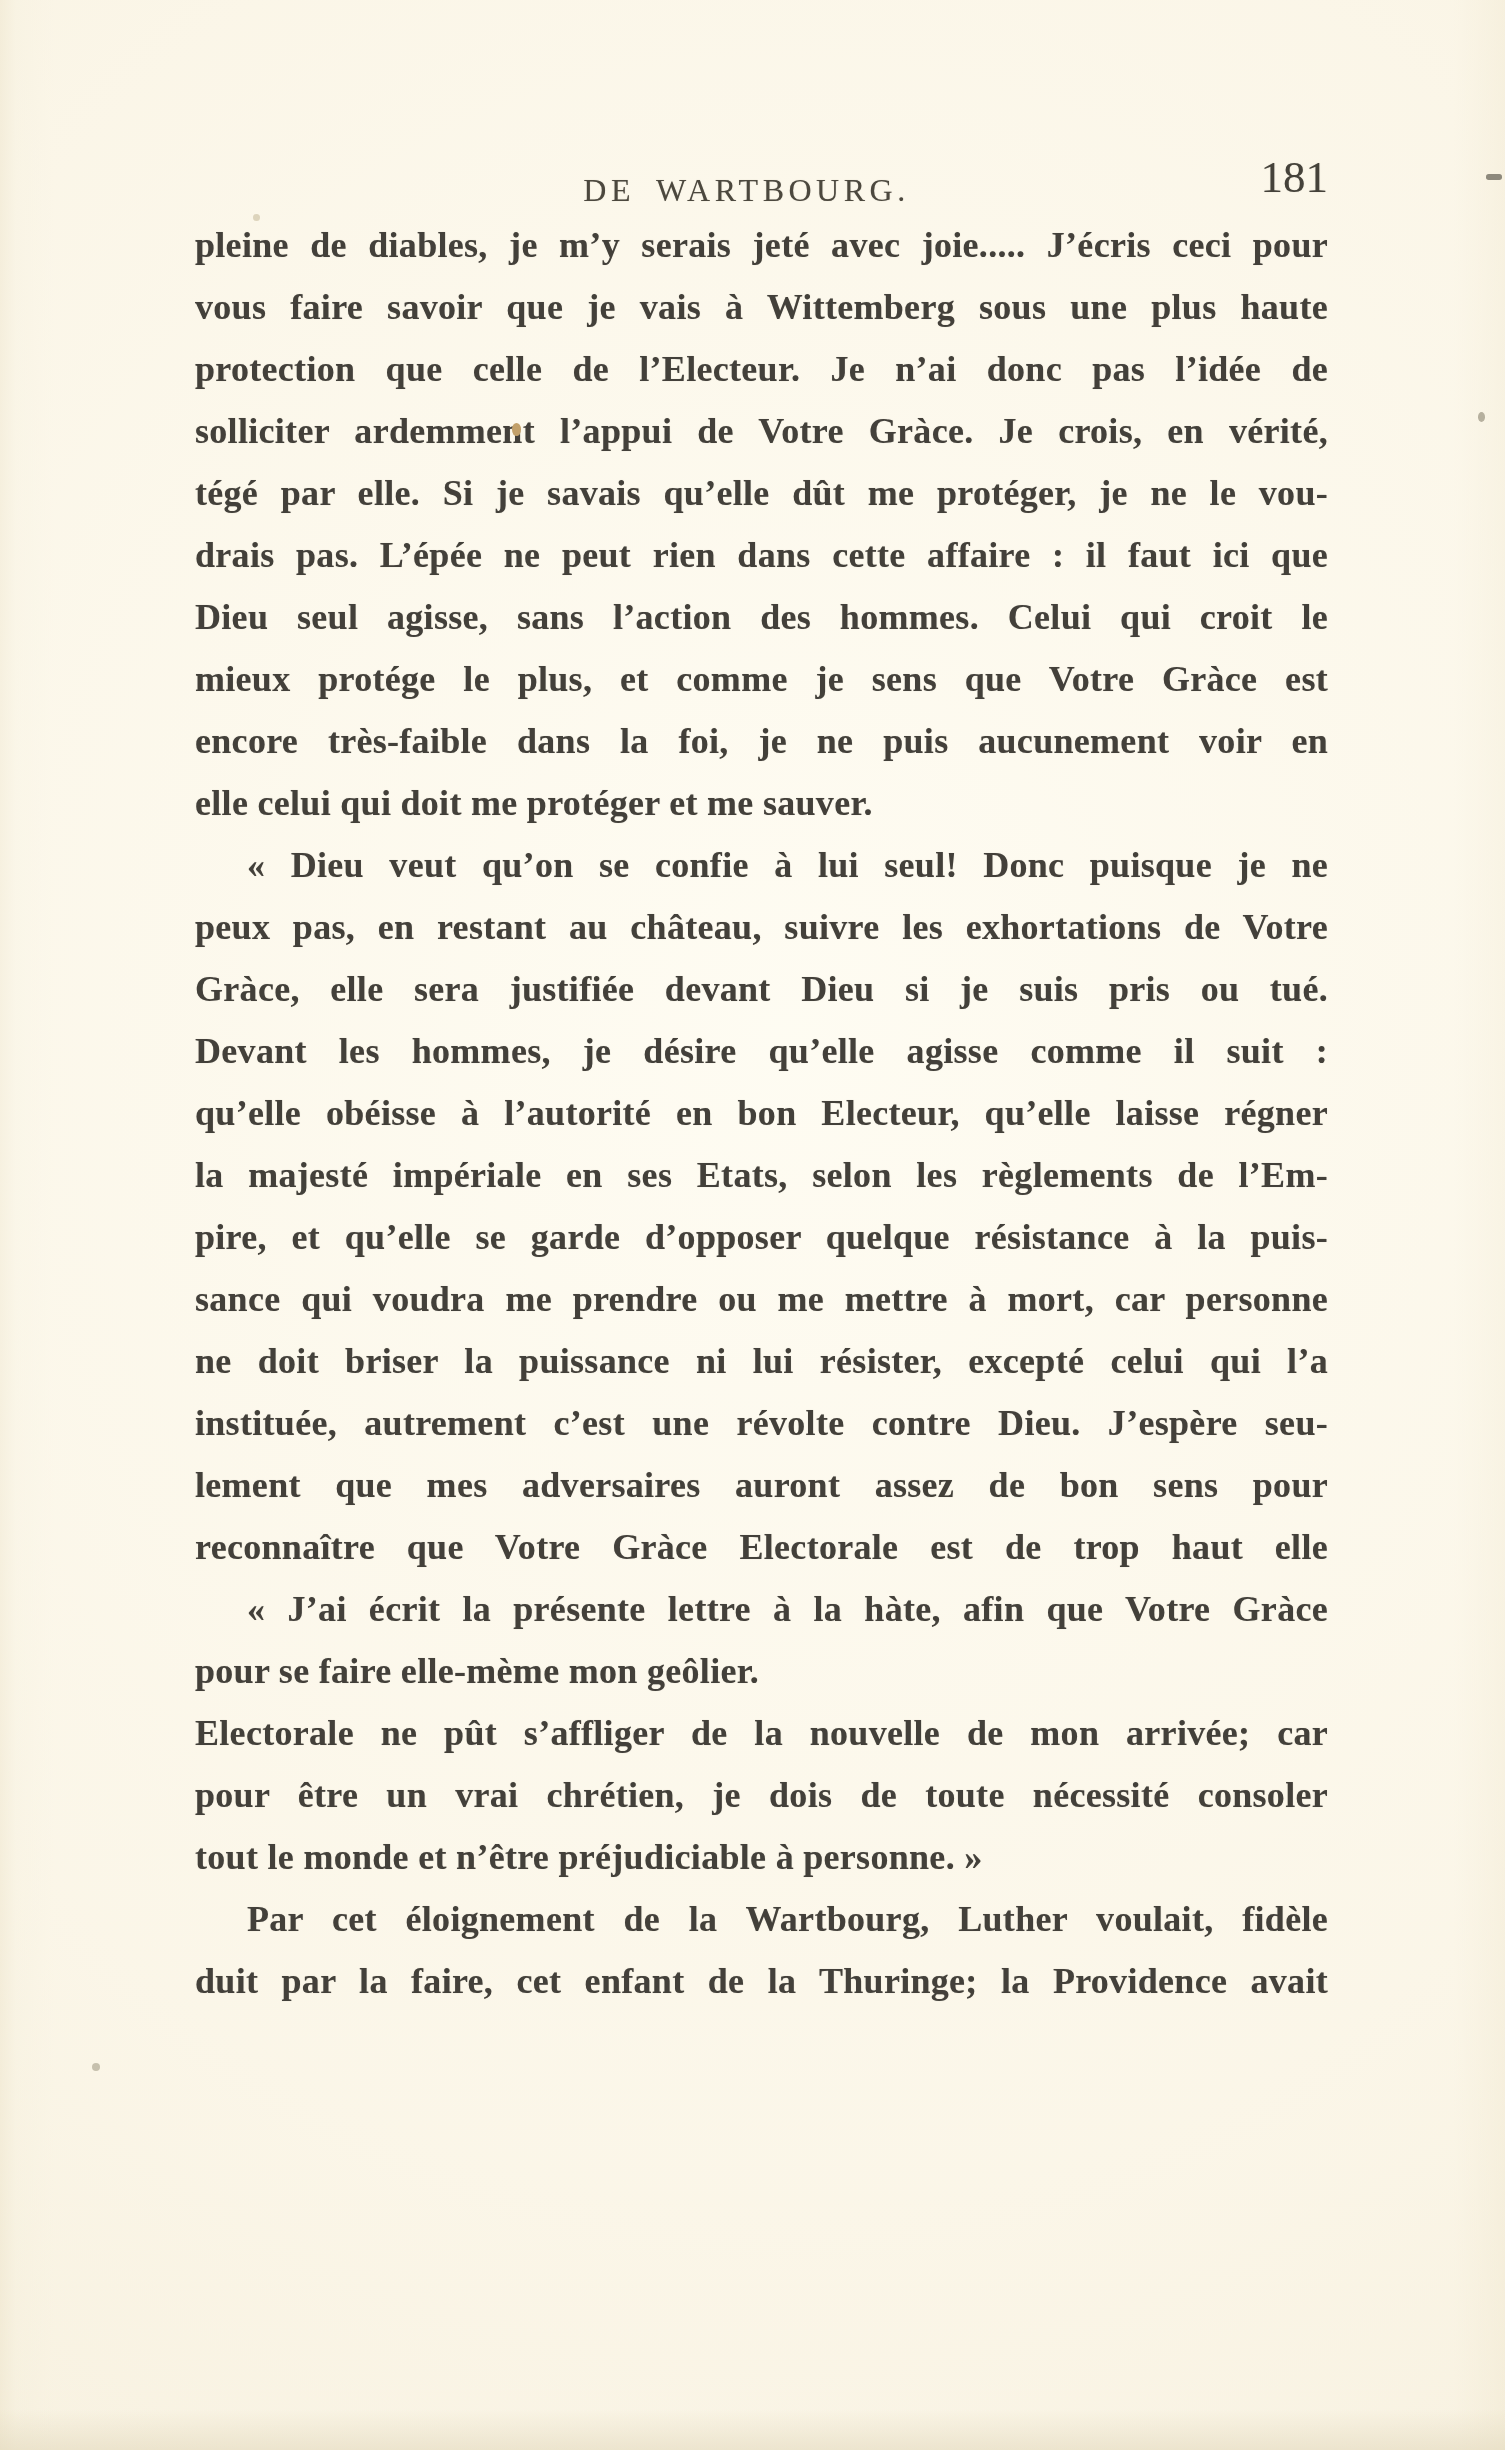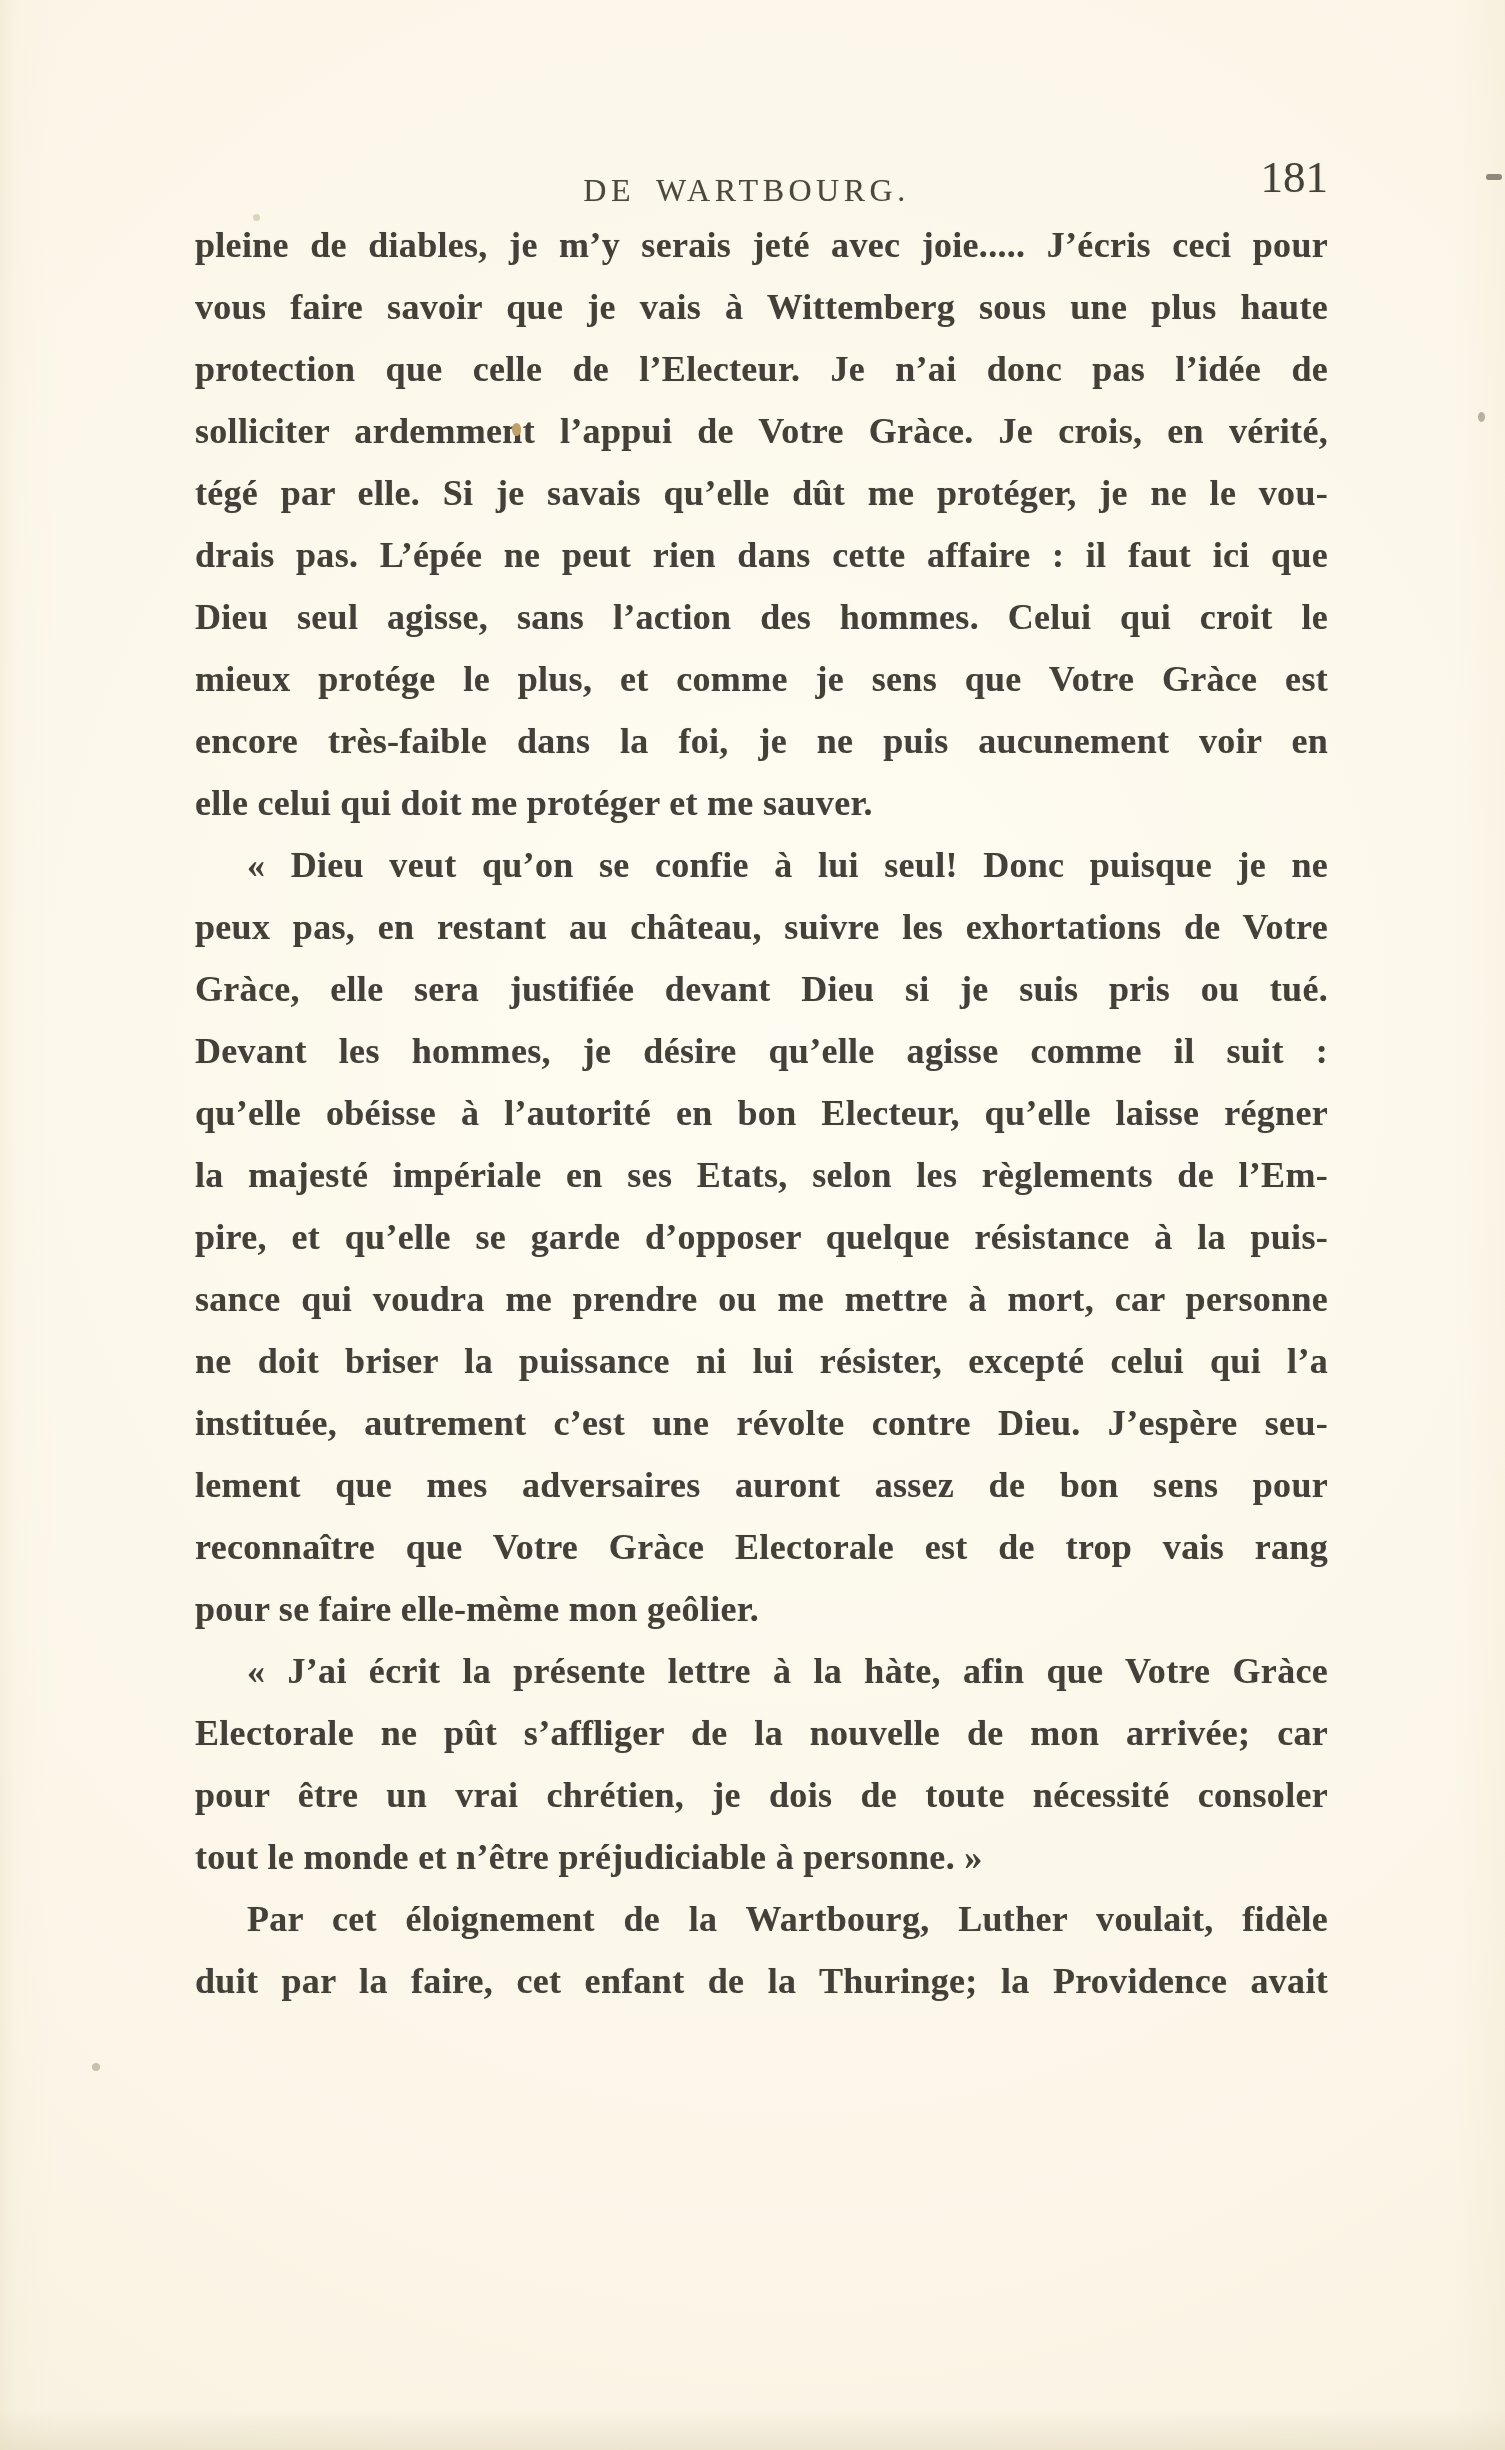--- a/index.html
+++ b/index.html
@@ -68,23 +68,23 @@
     <div class="line just">peux pas, en restant au château, suivre les exhortations de Votre</div>
     <div class="line just">Gràce, elle sera justifiée devant Dieu si je suis pris ou tué.</div>
     <div class="line just">Devant les hommes, je désire qu’elle agisse comme il suit :</div>
     <div class="line just">qu’elle obéisse à l’autorité en bon Electeur, qu’elle laisse régner</div>
     <div class="line just">la majesté impériale en ses Etats, selon les règlements de l’Em-</div>
     <div class="line just">pire, et qu’elle se garde d’opposer quelque résistance à la puis-</div>
     <div class="line just">sance qui voudra me prendre ou me mettre à mort, car personne</div>
     <div class="line just">ne doit briser la puissance ni lui résister, excepté celui qui l’a</div>
     <div class="line just">instituée, autrement c’est une révolte contre Dieu. J’espère seu-</div>
     <div class="line just">lement que mes adversaires auront assez de bon sens pour</div>
-    <div class="line just">reconnaître que Votre Gràce Electorale est de trop vais rang</div>
+    <div class="line just">reconnaître que Votre Gràce Electorale est de trop haut elle</div>
+    <div class="line indent just">« J’ai écrit la présente lettre à la hàte, afin que Votre Gràce</div>
     <div class="line">pour se faire elle-mème mon geôlier.</div>
-    <div class="line indent just">« J’ai écrit la présente lettre à la hàte, afin que Votre Gràce</div>
     <div class="line just">Electorale ne pût s’affliger de la nouvelle de mon arrivée; car</div>
     <div class="line just">pour être un vrai chrétien, je dois de toute nécessité consoler</div>
     <div class="line">tout le monde et n’être préjudiciable à personne. »</div>
     <div class="line indent just">Par cet éloignement de la Wartbourg, Luther voulait, fidèle</div>
     <div class="line just">duit par la faire, cet enfant de la Thuringe; la Providence avait</div>
   </div>
 
 <div class="speck" style="left:512px;top:423px;width:9px;height:12.6px;background:#c2a069;"></div>
 <div class="speck" style="left:253px;top:214px;width:7.2px;height:7.2px;background:#ddd4bc;"></div>
 <div class="speck" style="left:1486px;top:174px;width:16px;height:6.3px;background:#8d897c;border-radius:2.7px;"></div>

